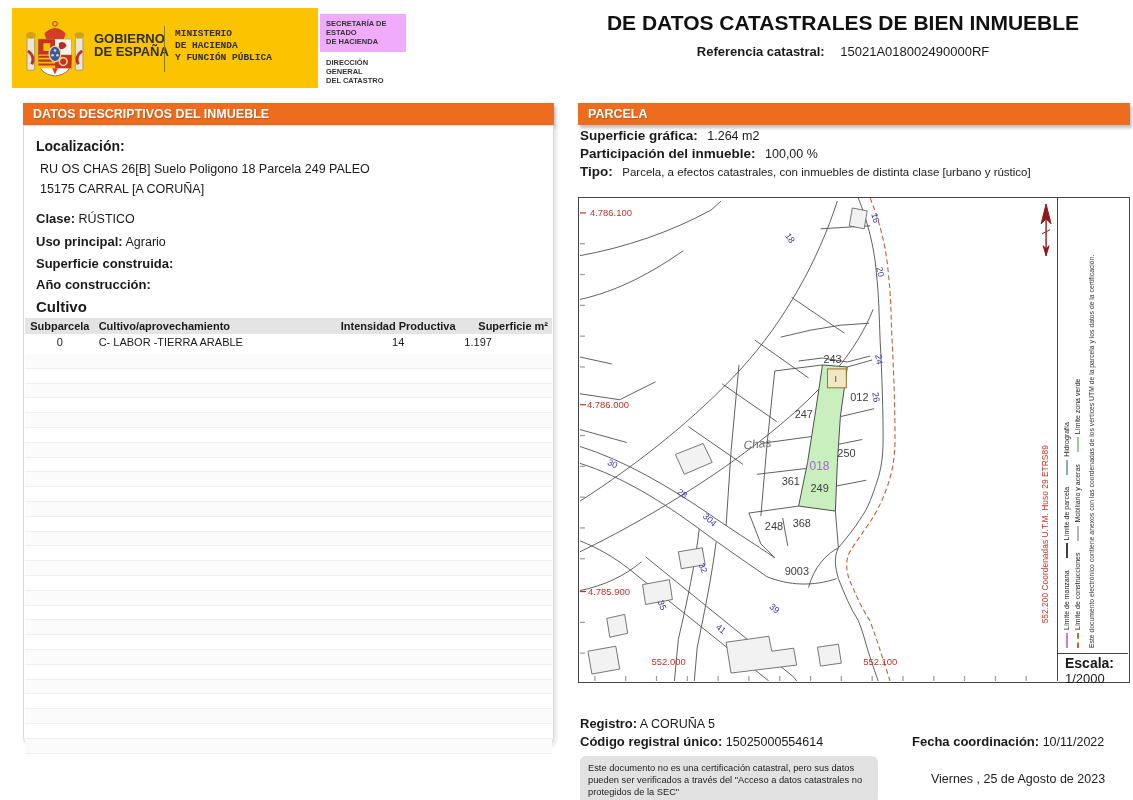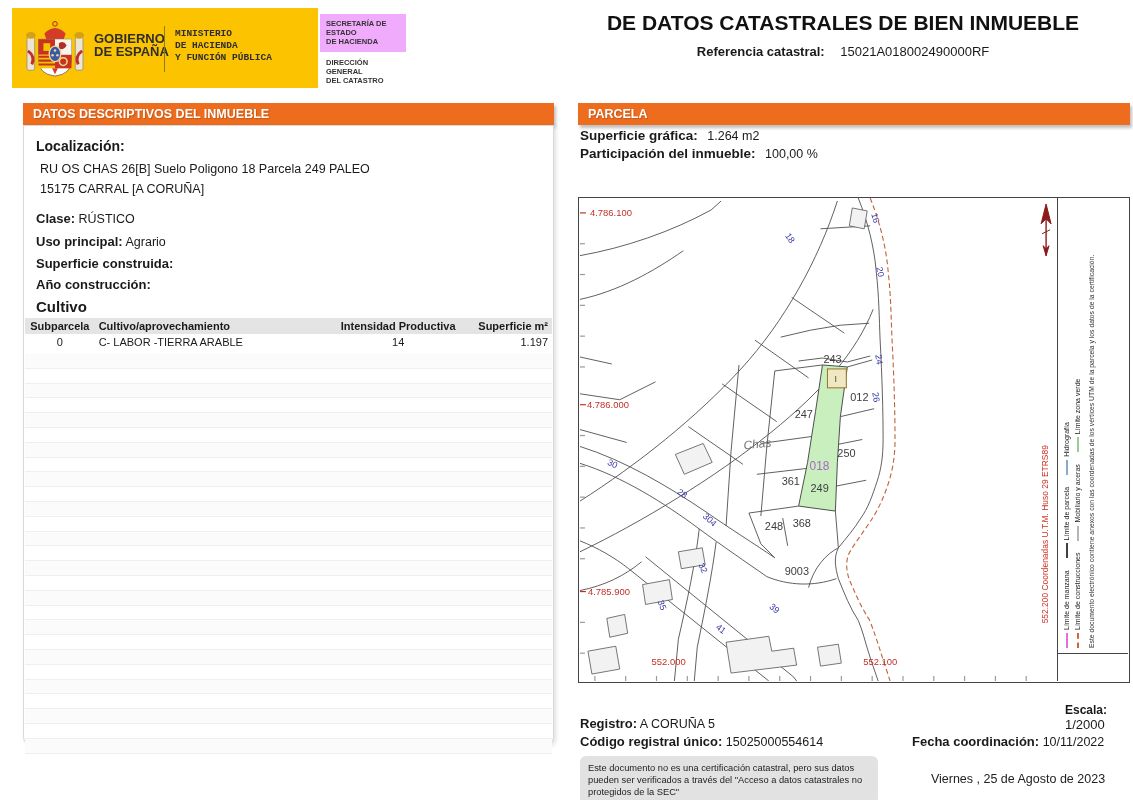--- a/index.html
+++ b/index.html
@@ -36,21 +36,21 @@
   .loc-l2{position:absolute;left:16px;top:56px;font-size:12.5px;}
   .fld{position:absolute;left:12px;font-size:12.5px;}
   .fld b{font-size:13px;}
   .cultivo-title{position:absolute;left:12px;top:172px;font-size:15px;font-weight:bold;}
   .ctable{position:absolute;left:1px;top:192px;width:527px;border-collapse:collapse;font-size:11px;}
   .ctable th{background:#E4E4E4;font-weight:bold;padding:2px 4px;text-align:left;}
   .ctable td{padding:2px 4px;}
   .c-sub{width:62px;text-align:center;}
   .c-cul{width:248px;}
   .c-int{width:125px;text-align:center;}
-  .c-sup{width:88px;text-align:right;}
+  .c-sup{width:88px;}
   #empty-rows{position:absolute;left:1px;top:228px;width:527px;}
   .erow{height:13.8px;border-bottom:1px solid #efefef;}
   .erow:nth-child(odd){background:#fbfbfb;}
   
   .parcela-info{position:absolute;left:580px;top:128px;width:550px;font-size:12.5px;}
   .pi-line{margin-bottom:3px;}
   .pi-line b{font-size:13.5px;}
   .pi-line .v{margin-left:6px;}
   .tipo-v{font-size:11.5px;}
   
@@ -59,21 +59,21 @@
   .map-wrap{position:relative;width:478px;height:483px;}
   .legend-strip{position:relative;width:71px;height:483px;border-left:1.2px solid #444;box-sizing:border-box;}
   .legend-rot{position:absolute;left:3px;top:450px;width:444px;height:64px;
               transform:rotate(-90deg);transform-origin:0 0;}
   .lg-row{display:flex;gap:12px;font-size:7px;color:#222;align-items:center;height:11px;}
   .lg-item{display:flex;align-items:center;gap:3px;white-space:nowrap;}
   .lg-marker{display:inline-block;width:15px;height:0;border-top-width:2px;border-top-style:solid;}
   .lg-note{margin-top:5px;font-size:6.8px;color:#333;white-space:nowrap;}
   .escala-box{position:absolute;left:0;bottom:0;width:100%;height:28px;border-top:1.5px solid #444;
               box-sizing:border-box;padding:1px 0 0 7px;}
-  .escala-l{font-size:12px;font-weight:bold;margin-top:48px;}
+  .escala-l{font-size:14px;font-weight:bold;}
   .escala-v{font-size:13px;}
   
   .ml-red{font-size:9.5px;fill:#C03028;}
   .ml-parcel{font-size:11px;fill:#3d3d3d;}
   .ml-road{font-size:9px;fill:#3939A8;}
   .ml-place{font-size:12px;fill:#707070;font-style:italic;}
   .ml-hl{font-size:12px;fill:#A868C8;}
   .ml-red-rot{font-size:8.5px;fill:#CC3322;}
   
   .coord-zone{position:absolute;left:578px;top:712px;width:552px;height:88px;}
@@ -217,20 +217,24 @@
 
   <div class="bar" style="left:578px;top:103px;width:552px;">PARCELA</div>
   <div class="parcela-info">
     <div class="pi-line">
       <b>Superficie gráfica:</b>
       <span class="v">1.264 m2</span>
     </div>
     <div class="pi-line">
       <b>Participación del inmueble:</b>
       <span class="v">100,00 %</span>
+    </div>
+    <div class="pi-line">
+      <b>Tipo:</b>
+      <span class="v tipo-v">Parcela, a efectos catastrales, con inmuebles de distinta clase [urbano y rústico]</span>
     </div>
   </div>
 
   <div class="figure">
     <div class="map-wrap">
       <svg id="map-svg" width="478" height="483" viewBox="0 0 479 486">
         <g id="map-lines" fill="none" stroke="#4d4d4d" stroke-width="0.9">
           <path d="M0,58 C45,50 92,34 132,12 L142,3"></path>
           <path d="M0,102 C38,94 74,74 104,53"></path>
           <path d="M0,160 L32,167"></path>

